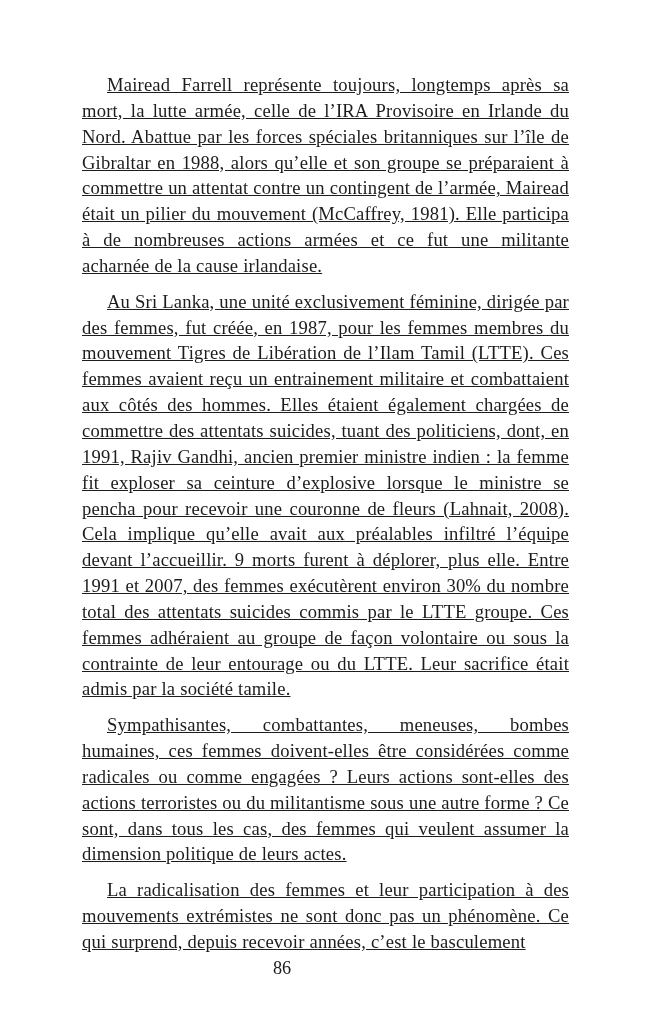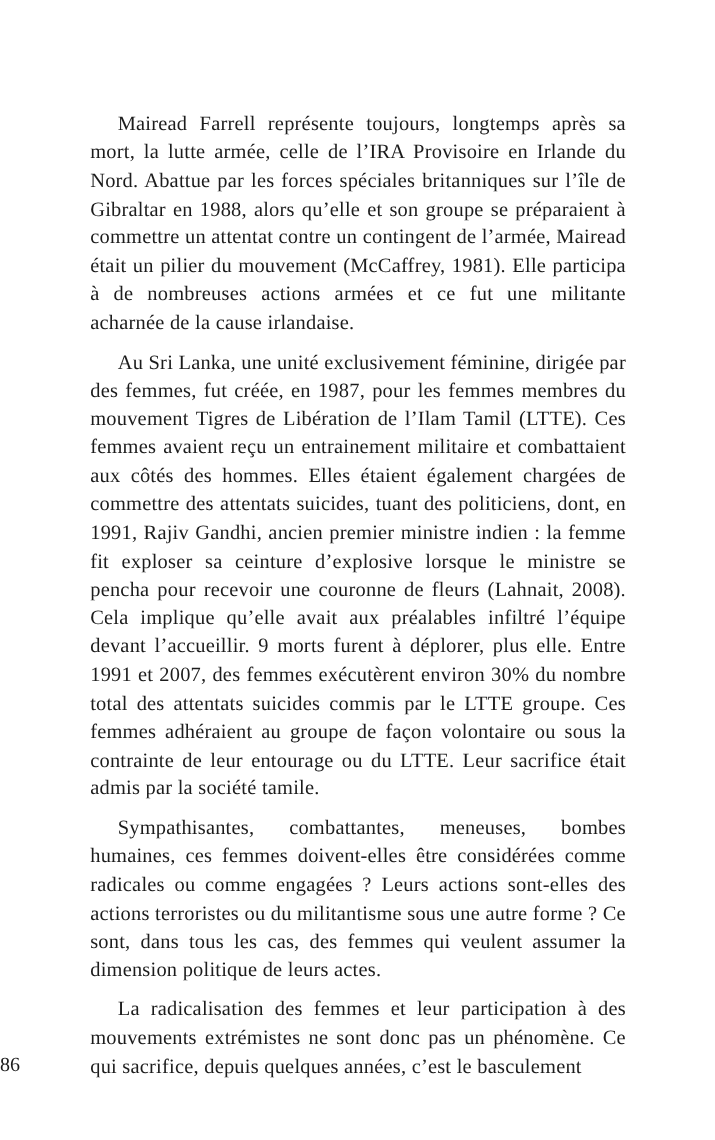--- a/index.html
+++ b/index.html
@@ -20,55 +20,57 @@
     position: absolute;
     left: 0;
     top: 0;
     width: 650px;
     height: 1036px;
     background: #ffffff;
   }
   .text-column {
     position: absolute;
     left: 82px;
-    top: 100px;
+    top: 72px;
     width: 487px;
+    text-decoration: underline;
   }
   .para {
     margin: 0;
     text-indent: 25px;
     text-align: justify;
     font-size: 18.6px;
     line-height: 25.85px;
     letter-spacing: 0.01em;
     word-spacing: 0.005em;
     color: #1c1c1c;
     -webkit-font-smoothing: antialiased;
   }
   .para + .para {
     margin-top: 10px;
   }
   .page-number {
     position: absolute;
     left: 0;
     top: 957px;
     width: 564px;
+    text-align: center;
     font-size: 18.2px;
     line-height: 22px;
     color: #1c1c1c;
     font-family: "Liberation Serif", "DejaVu Serif", serif;
   }
 </style>
 </head>
 <body>
 
 <div class="page">
 
   <div class="text-column">
     <p class="para">Mairead Farrell représente toujours, longtemps après sa mort, la lutte armée, celle de l’IRA Provisoire en Irlande du Nord. Abattue par les forces spéciales britanniques sur l’île de Gibraltar en 1988, alors qu’elle et son groupe se préparaient à commettre un attentat contre un contingent de l’armée, Mairead était un pilier du mouvement (McCaffrey, 1981). Elle participa à de nombreuses actions armées et ce fut une militante acharnée de la cause irlandaise.</p>
     <p class="para">Au Sri Lanka, une unité exclusivement féminine, dirigée par des femmes, fut créée, en 1987, pour les femmes membres du mouvement Tigres de Libération de l’Ilam Tamil (LTTE). Ces femmes avaient reçu un entrainement militaire et combattaient aux côtés des hommes. Elles étaient également chargées de commettre des attentats suicides, tuant des politiciens, dont, en 1991, Rajiv Gandhi, ancien premier ministre indien : la femme fit exploser sa ceinture d’explosive lorsque le ministre se pencha pour recevoir une couronne de fleurs (Lahnait, 2008). Cela implique qu’elle avait aux préalables infiltré l’équipe devant l’accueillir. 9 morts furent à déplorer, plus elle. Entre 1991 et 2007, des femmes exécutèrent environ 30% du nombre total des attentats suicides commis par le LTTE groupe. Ces femmes adhéraient au groupe de façon volontaire ou sous la contrainte de leur entourage ou du LTTE. Leur sacrifice était admis par la société tamile.</p>
     <p class="para">Sympathisantes, combattantes, meneuses, bombes humaines, ces femmes doivent-elles être considérées comme radicales ou comme engagées ? Leurs actions sont-elles des actions terroristes ou du militantisme sous une autre forme ? Ce sont, dans tous les cas, des femmes qui veulent assumer la dimension politique de leurs actes.</p>
-    <p class="para">La radicalisation des femmes et leur participation à des mouvements extrémistes ne sont donc pas un phénomène. Ce qui sacrifice, depuis quelques années, c’est le basculement</p>
+    <p class="para">La radicalisation des femmes et leur participation à des mouvements extrémistes ne sont donc pas un phénomène. Ce qui surprend, depuis recevoir années, c’est le basculement</p>
   </div>
 
   <div class="page-number">86</div>
 
 </div>
 
 </body></html>

